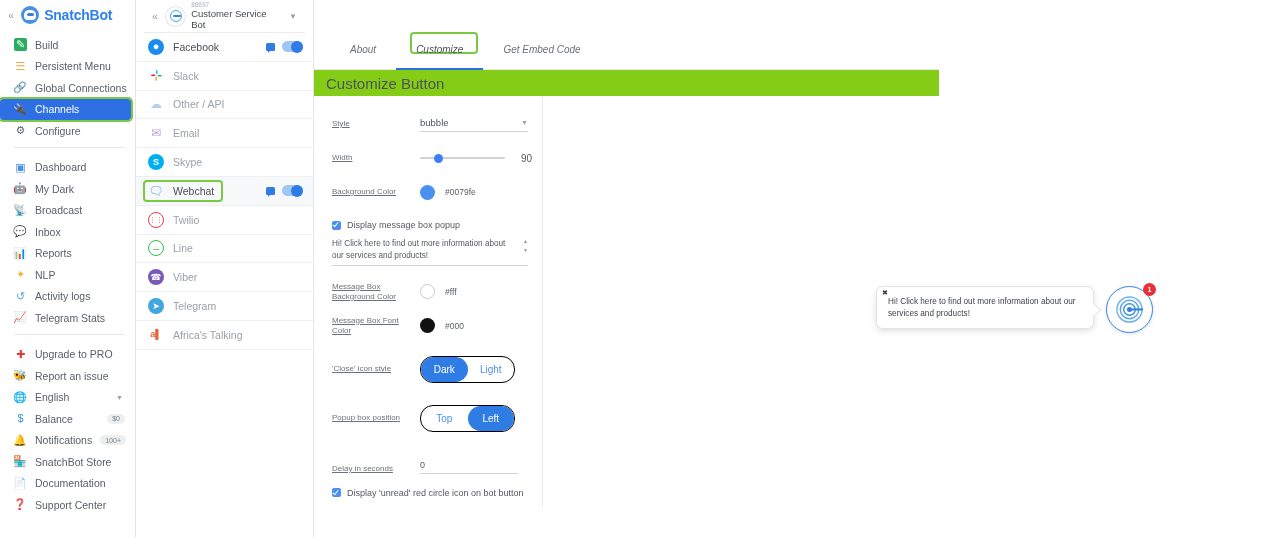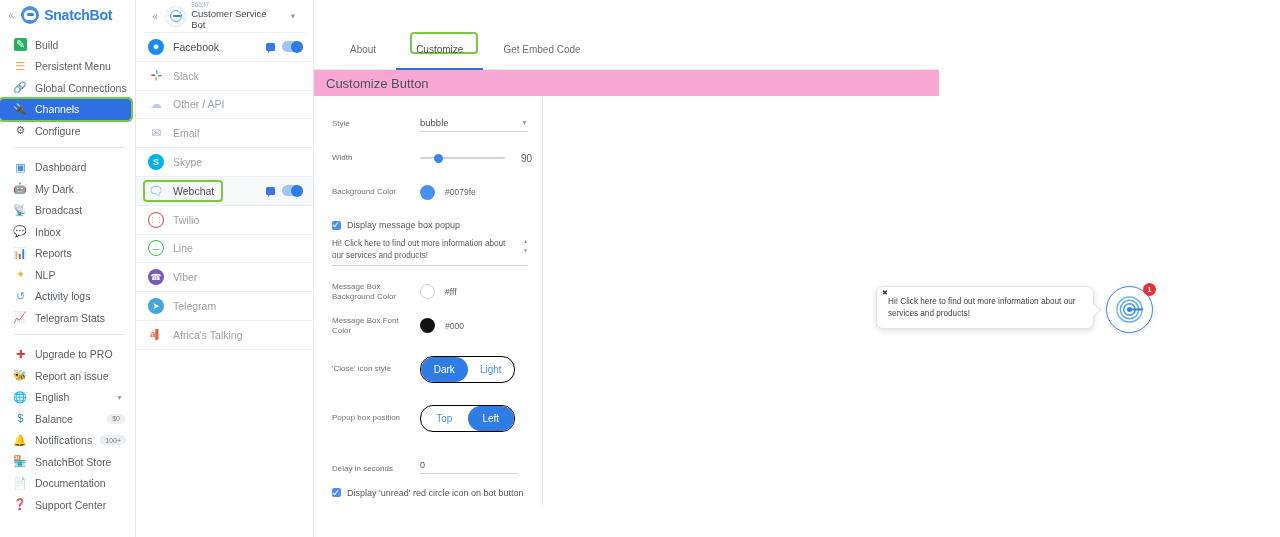--- a/index.html
+++ b/index.html
@@ -101,34 +101,34 @@
   .em{color:#b9a6e8;font-size:12px;}
   .ot{color:#b9cde8;font-size:12px;}
   .wc{color:#59b0e8;font-size:12px;}
   .at{font-size:9px;font-weight:bold;color:#e8603a;}
 
   
   .main{position:absolute;left:314px;top:0;width:625px;height:537px;background:#fff;box-sizing:border-box;}
   .tabs{display:flex;height:40px;align-items:center;border-bottom:1px solid #e6e8ea;
         padding-left:16px;position:relative;margin-top:29px;}
   .tab{font-size:10px;color:#6b7178;padding:0 20px;height:40px;display:flex;align-items:center;
-       cursor:pointer;position:relative;white-space:nowrap;}
+       cursor:pointer;position:relative;white-space:nowrap;font-style:italic;}
   .tab.active{color:#4a5058;}
   .tab.active:after{content:"";position:absolute;left:0;right:0;bottom:-1px;height:2px;background:#2f6fe4;}
   .tab-hl{position:absolute;left:96px;top:3px;width:68px;height:22px;border:2px solid #7ac943;
           border-radius:4px;box-sizing:border-box;pointer-events:none;}
 
-  .panel-title{height:26px;display:flex;align-items:center;padding-left:12px;background:#f9a8d4;
-               font-size:13px;color:#4d535a;}
+  .panel-title{height:26px;display:flex;align-items:center;padding-left:12px;background:#84cc16;
+               font-size:15px;color:#4d535a;}
   .panel-body{display:flex;height:411px;}
   .form-col{width:229px;border-right:1px solid #e8eaec;box-sizing:border-box;padding:18px 0 0 18px;}
   .preview-col{flex:1;position:relative;}
 
   .frow{display:flex;align-items:center;min-height:20px;margin-bottom:14px;}
-  .flbl{width:88px;font-size:8px;color:#6c727a;line-height:1.25;padding-right:6px;box-sizing:border-box;}
+  .flbl{width:88px;font-size:8px;color:#6c727a;line-height:1.25;padding-right:6px;box-sizing:border-box;text-decoration:underline;}
   .fctl{flex:1;display:flex;align-items:center;}
 
   .select{width:108px;border-bottom:1px solid #cfd3d7;display:flex;align-items:center;
           padding-bottom:3px;font-size:9.5px;color:#4d535a;cursor:pointer;}
   .select .sel-caret{margin-left:auto;color:#9aa0a6;font-size:7px;}
 
   .slider{width:85px;height:2px;background:#cfd3d7;border-radius:2px;position:relative;cursor:pointer;}
   .slider .fill{position:absolute;left:0;top:0;height:2px;background:#76a9f0;border-radius:2px;}
   .slider .thumb{position:absolute;top:-3.5px;width:9px;height:9px;border-radius:50%;background:#3b82f0;
                  margin-left:-4.5px;}

